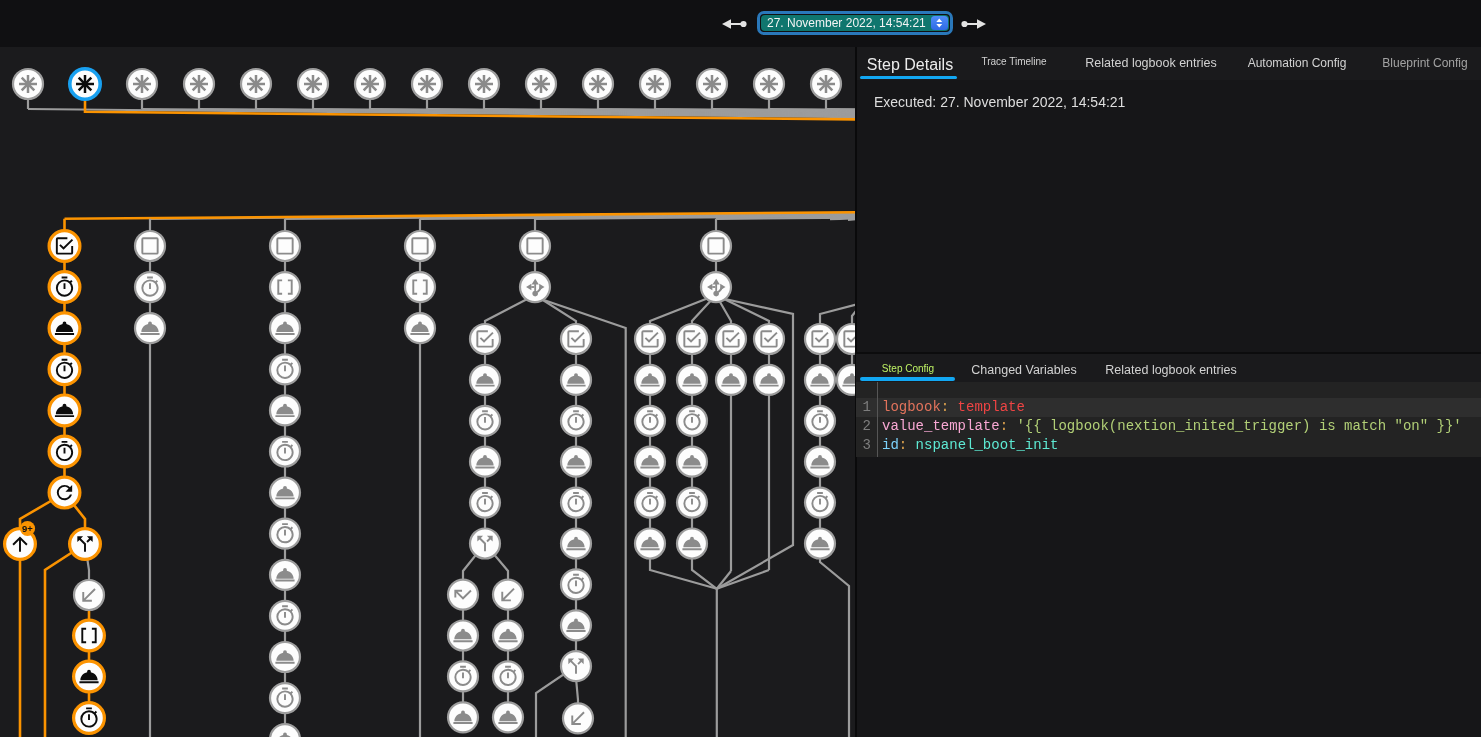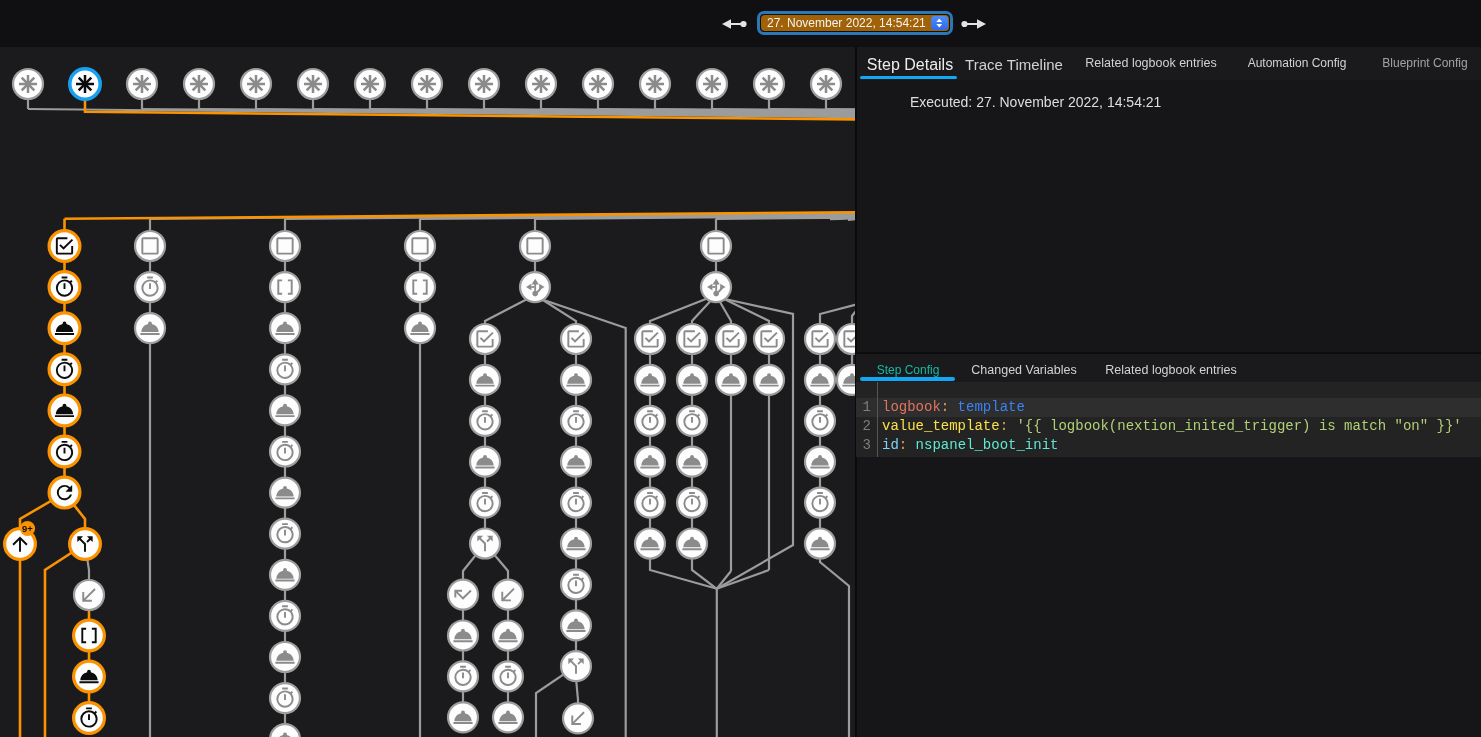--- a/index.html
+++ b/index.html
@@ -348,53 +348,53 @@
   <g stroke="#e3e3e3" stroke-width="2" fill="#e3e3e3">
    <line x1="9" y1="12" x2="28" y2="12"></line>
         <polygon points="7,12 16,7.2 16,16.8" stroke="none"></polygon>
         <circle cx="28.5" cy="12" r="3.1" stroke="none"></circle>
    <line x1="250" y1="12" x2="269" y2="12"></line>
         <polygon points="271,12 262,7.2 262,16.8" stroke="none"></polygon>
         <circle cx="249.5" cy="12" r="3.1" stroke="none"></circle>
   </g>
 </svg>
 <div class="abs" style="left:757px;top:11px;width:196px;height:24px;border:3px solid #2a78ba;border-radius:7px;background:#101012">
-  <div class="abs" style="left:1px;top:1px;right:1px;bottom:1px;background:#a16207;border-radius:4px;">
+  <div class="abs" style="left:1px;top:1px;right:1px;bottom:1px;background:#0f766e;border-radius:4px;">
     <div class="abs" style="left:6px;top:0;bottom:0;line-height:16px;font-size:12px;color:#f4f4f4;white-space:nowrap;display:flex;align-items:center;">27. November 2022, 14:54:21</div>
     <div class="abs" style="right:1.5px;top:1px;width:16.5px;height:14px;border-radius:3.5px;background:linear-gradient(#4f8df8,#2f6ae5);">
       <svg width="16.5" height="14" viewBox="0 0 16.5 14">
             <g fill="#fff">
         <polygon points="8.25,2.6 11.2,6 5.3,6"></polygon>
               <polygon points="8.25,11.4 11.2,8 5.3,8"></polygon>
       </g>
           </svg>
     </div>
   </div>
 </div>
 
 <div class="abs" style="left:856px;top:47px;width:625px;height:690px;background:#161618"></div>
 <div class="abs" style="left:856px;top:47px;width:625px;height:33px;background:#1a1a1c"></div>
 <div class="abs" style="left:855px;top:47px;width:1.5px;height:690px;background:#0a0a0b"></div>
 
 <div class="abs" style="top:56px;left:910px;transform:translateX(-50%);font-size:16px;color:#ececec;white-space:nowrap;">Step Details</div>
-<div class="abs" style="top:56px;left:1014px;transform:translateX(-50%);font-size:15px;color:#d2d2d2;white-space:nowrap;">Trace Timeline</div>
+<div class="abs" style="top:56px;left:1014px;transform:translateX(-50%);font-size:10px;color:#d2d2d2;white-space:nowrap;">Trace Timeline</div>
 <div class="abs" style="top:56px;left:1151px;transform:translateX(-50%);font-size:12.5px;color:#d2d2d2;white-space:nowrap;">Related logbook entries</div>
 <div class="abs" style="top:56px;left:1297px;transform:translateX(-50%);font-size:12px;color:#d2d2d2;white-space:nowrap;">Automation Config</div>
 <div class="abs" style="top:56px;left:1425px;transform:translateX(-50%);font-size:12px;color:#a3a3a3;white-space:nowrap;">Blueprint Config</div>
 <div class="abs" style="left:860px;top:75.5px;width:97px;height:3.5px;background:#12a7f2;border-radius:2px;"></div>
 
-<div class="abs" style="left:874px;top:94px;font-size:14px;color:#dedede;margin-left:36px;">Executed: 27. November 2022, 14:54:21</div>
+<div class="abs" style="left:874px;top:94px;font-size:14px;color:#dedede;">Executed: 27. November 2022, 14:54:21</div>
 
 <div class="abs" style="left:856px;top:352px;width:625px;height:2px;background:#0c0c0d"></div>
 <div class="abs" style="left:856px;top:354px;width:625px;height:31px;background:#1a1a1c"></div>
-<div class="abs" style="top:363px;left:908px;transform:translateX(-50%);font-size:12px;color:#14b8a6;white-space:nowrap;">Step Config</div>
+<div class="abs" style="top:363px;left:908px;transform:translateX(-50%);font-size:10px;color:#bef264;white-space:nowrap;">Step Config</div>
 <div class="abs" style="top:363px;left:1024px;transform:translateX(-50%);font-size:12.5px;color:#d2d2d2;white-space:nowrap;">Changed Variables</div>
 <div class="abs" style="top:363px;left:1171px;transform:translateX(-50%);font-size:12.5px;color:#d2d2d2;white-space:nowrap;">Related logbook entries</div>
 <div class="abs" style="left:860px;top:377px;width:95px;height:3.5px;background:#12a7f2;border-radius:2px;"></div>
 
 <div class="abs" style="left:856px;top:382px;width:625px;height:75px;background:#232323;"></div>
 <div class="abs" style="left:856px;top:397.5px;width:625px;height:19px;background:#2e2e2e;"></div>
 <div class="abs" style="left:877px;top:382px;width:1px;height:75px;background:#565656;"></div>
 <div class="abs" style="left:856px;top:397.5px;width:21px;font-family:'Liberation Mono',monospace;font-size:14px;line-height:19px;color:#7e7e7e;text-align:right;padding-right:6px;">1<br>2<br>3</div>
-<div class="abs" style="left:882px;top:397.5px;font-family:'Liberation Mono',monospace;font-size:14px;line-height:19px;white-space:pre;"><span style="color:#e2735c">logbook</span><span style="color:#dfa44f">:</span><span style="color:#3b82f6"> template</span>
-<span style="color:#fde047">value_template</span><span style="color:#dfa44f">:</span><span style="color:#d4d4d4"> </span><span style="color:#b2d077">'{{ logbook(nextion_inited_trigger) is match "on" }}'</span>
+<div class="abs" style="left:882px;top:397.5px;font-family:'Liberation Mono',monospace;font-size:14px;line-height:19px;white-space:pre;"><span style="color:#e2735c">logbook</span><span style="color:#dfa44f">:</span><span style="color:#ef4444"> template</span>
+<span style="color:#f9a8d4">value_template</span><span style="color:#dfa44f">:</span><span style="color:#d4d4d4"> </span><span style="color:#b2d077">'{{ logbook(nextion_inited_trigger) is match "on" }}'</span>
 <span style="color:#7dd3fc">id</span><span style="color:#dfa44f">:</span><span style="color:#5eead4"> nspanel_boot_init</span></div>
 
 </div>
 </body></html>

